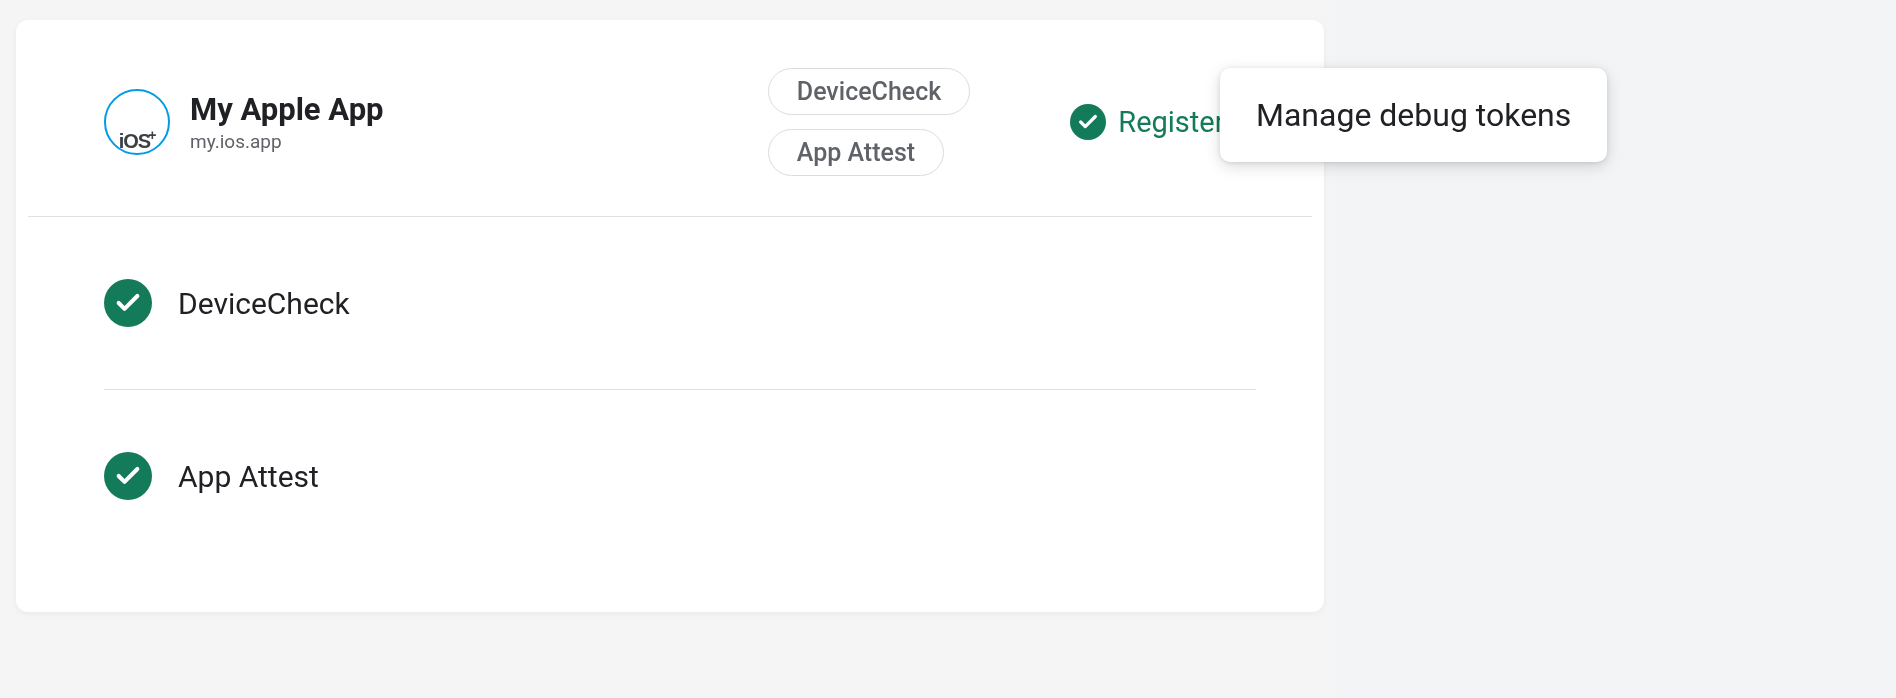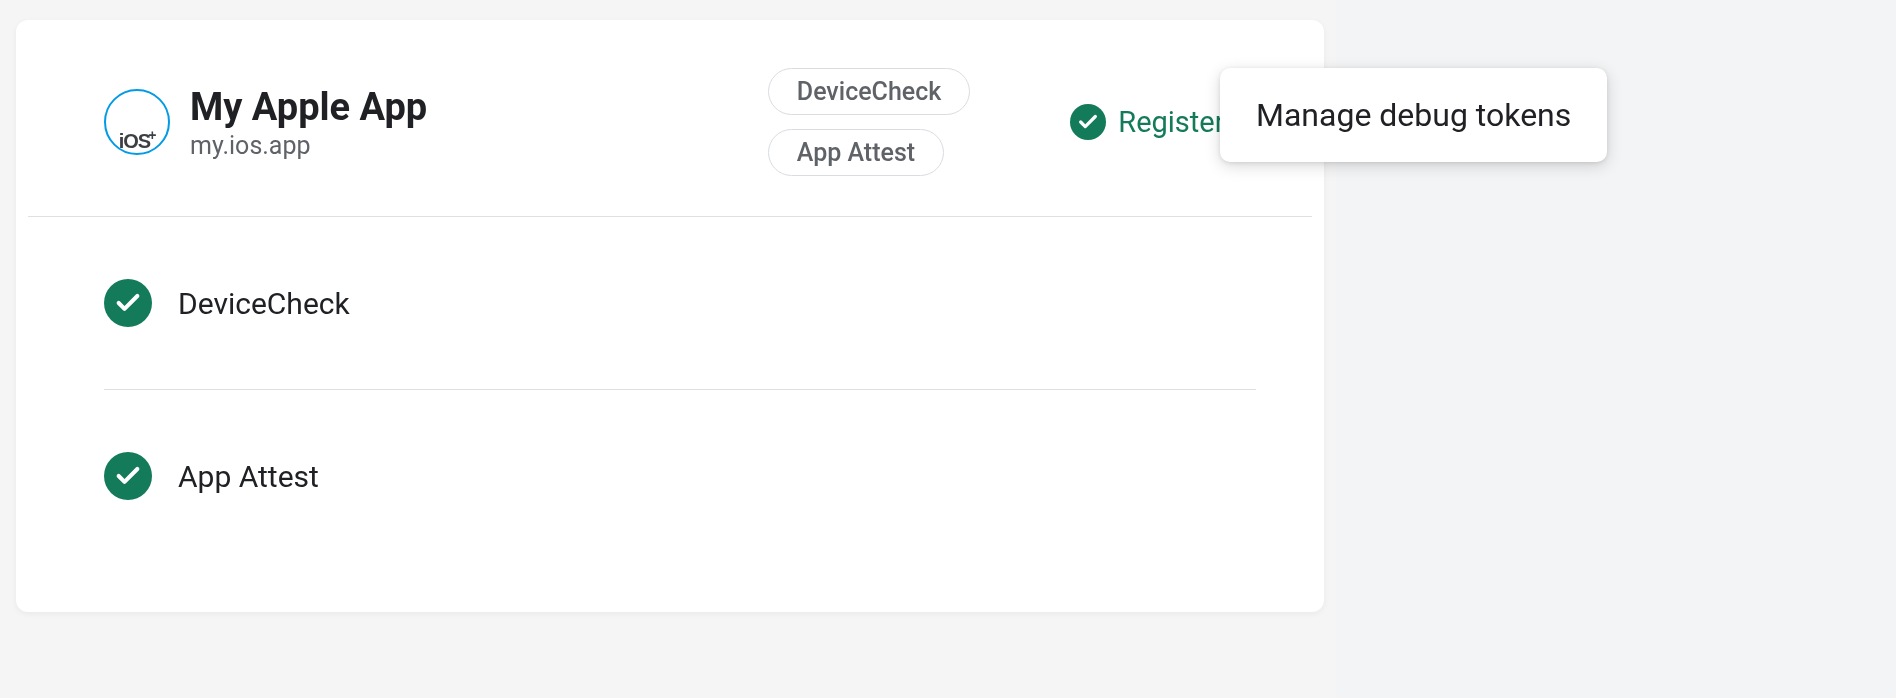--- a/index.html
+++ b/index.html
@@ -51,27 +51,27 @@
     }
     .app-icon-text .plus {
       font-size: 14px;
       vertical-align: super;
       margin-left: -2px;
     }
     .app-info {
       flex: 1;
     }
     .app-name {
-      font-size: 38px;
+      font-size: 31px;
       font-weight: 700;
       color: #202124;
       margin-bottom: 2px;
     }
     .app-bundle {
-      font-size: 25px;
+      font-size: 19px;
       color: #5f6368;
       font-weight: 400;
     }
     .chips {
       display: flex;
       flex-direction: column;
       gap: 14px;
       margin-right: 100px;
       align-items: flex-start;
     }

